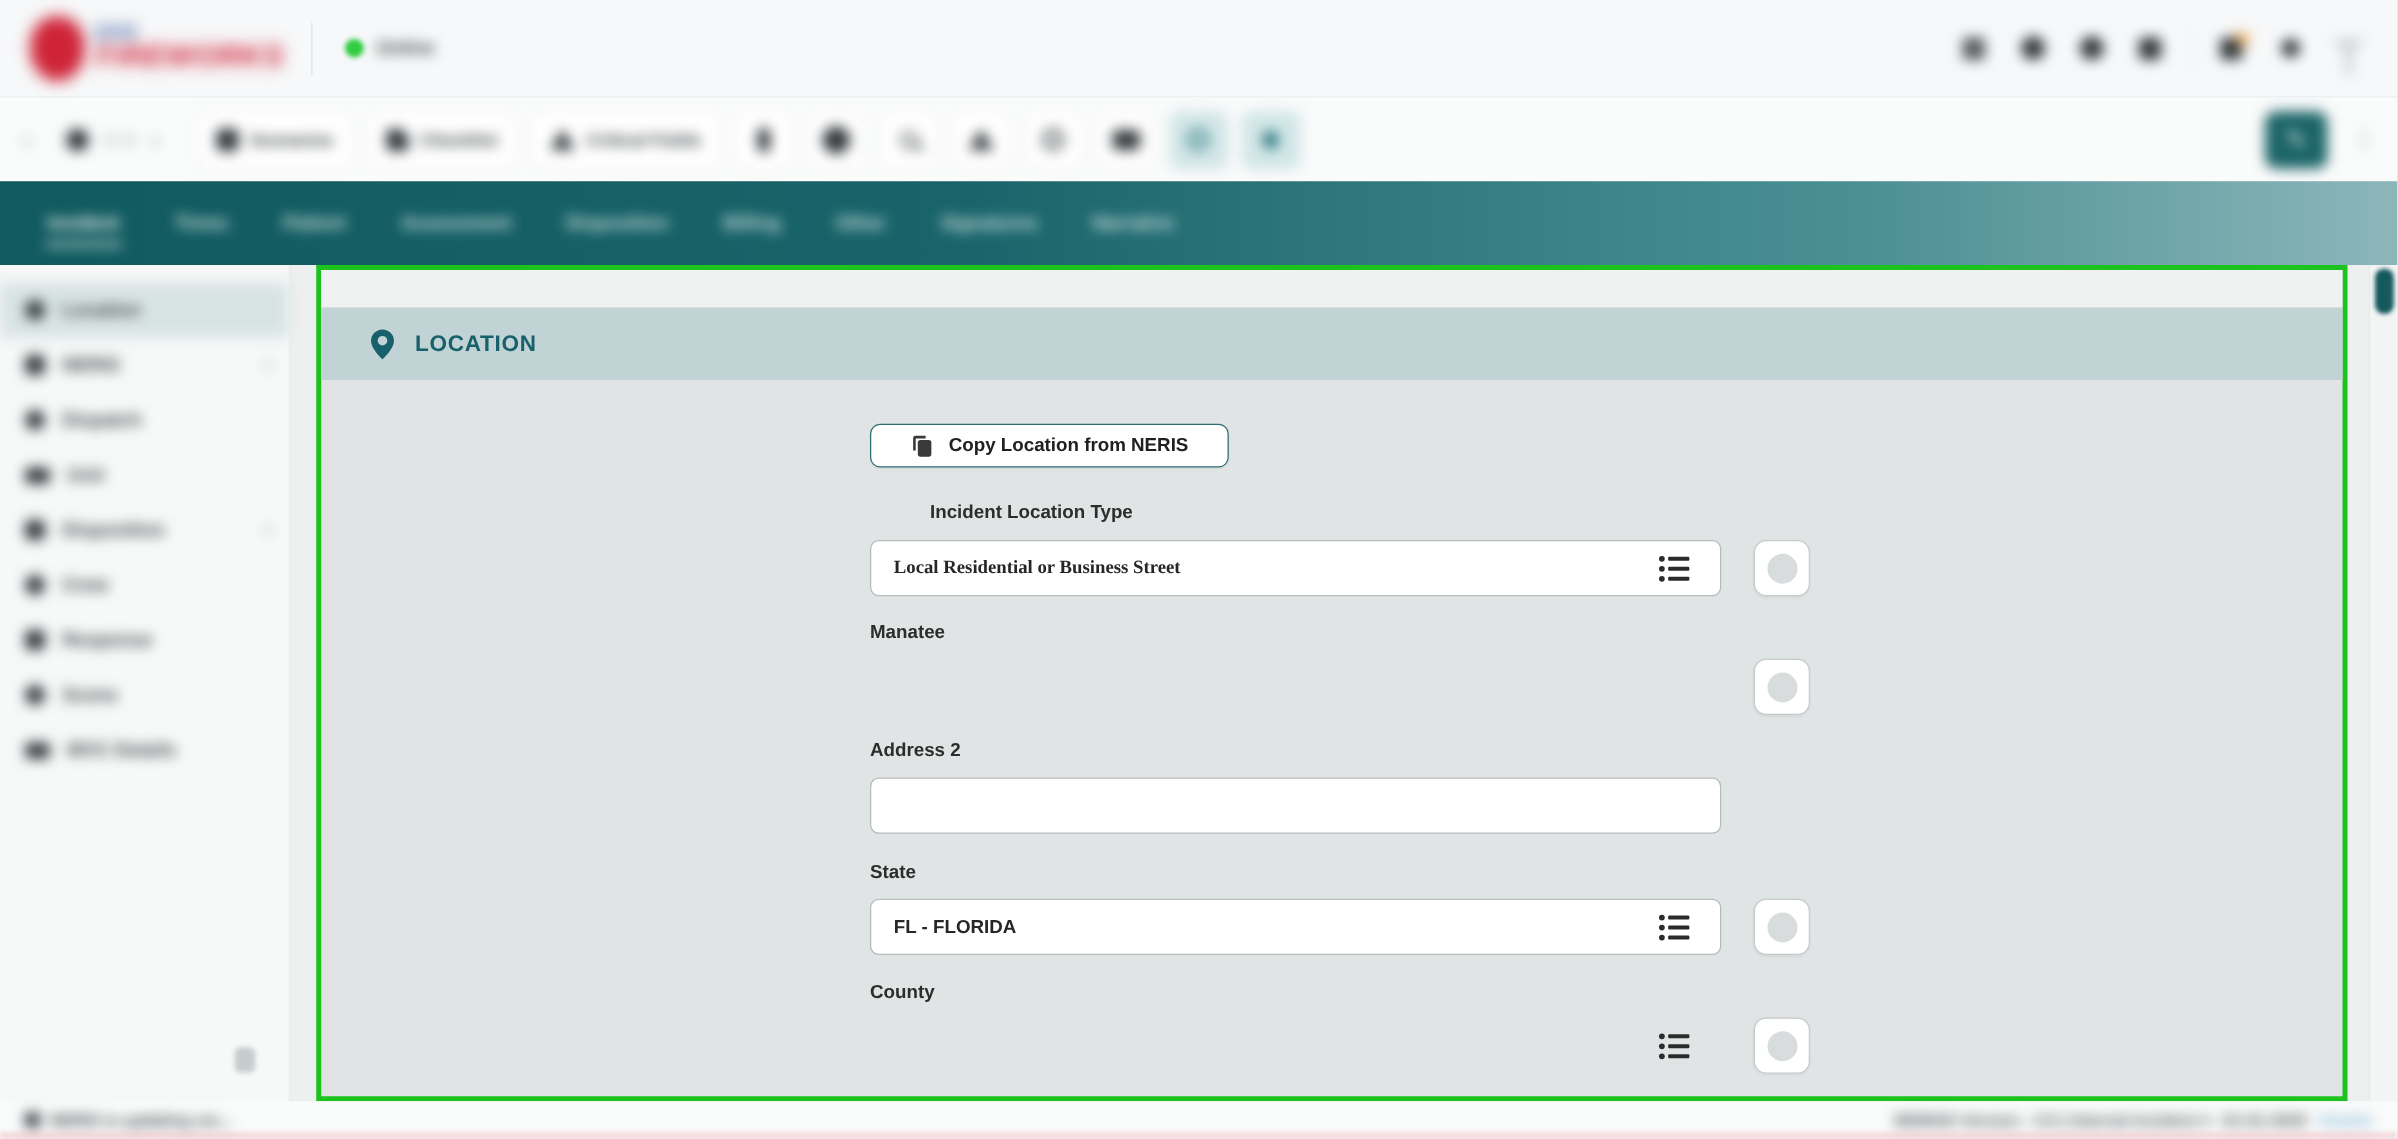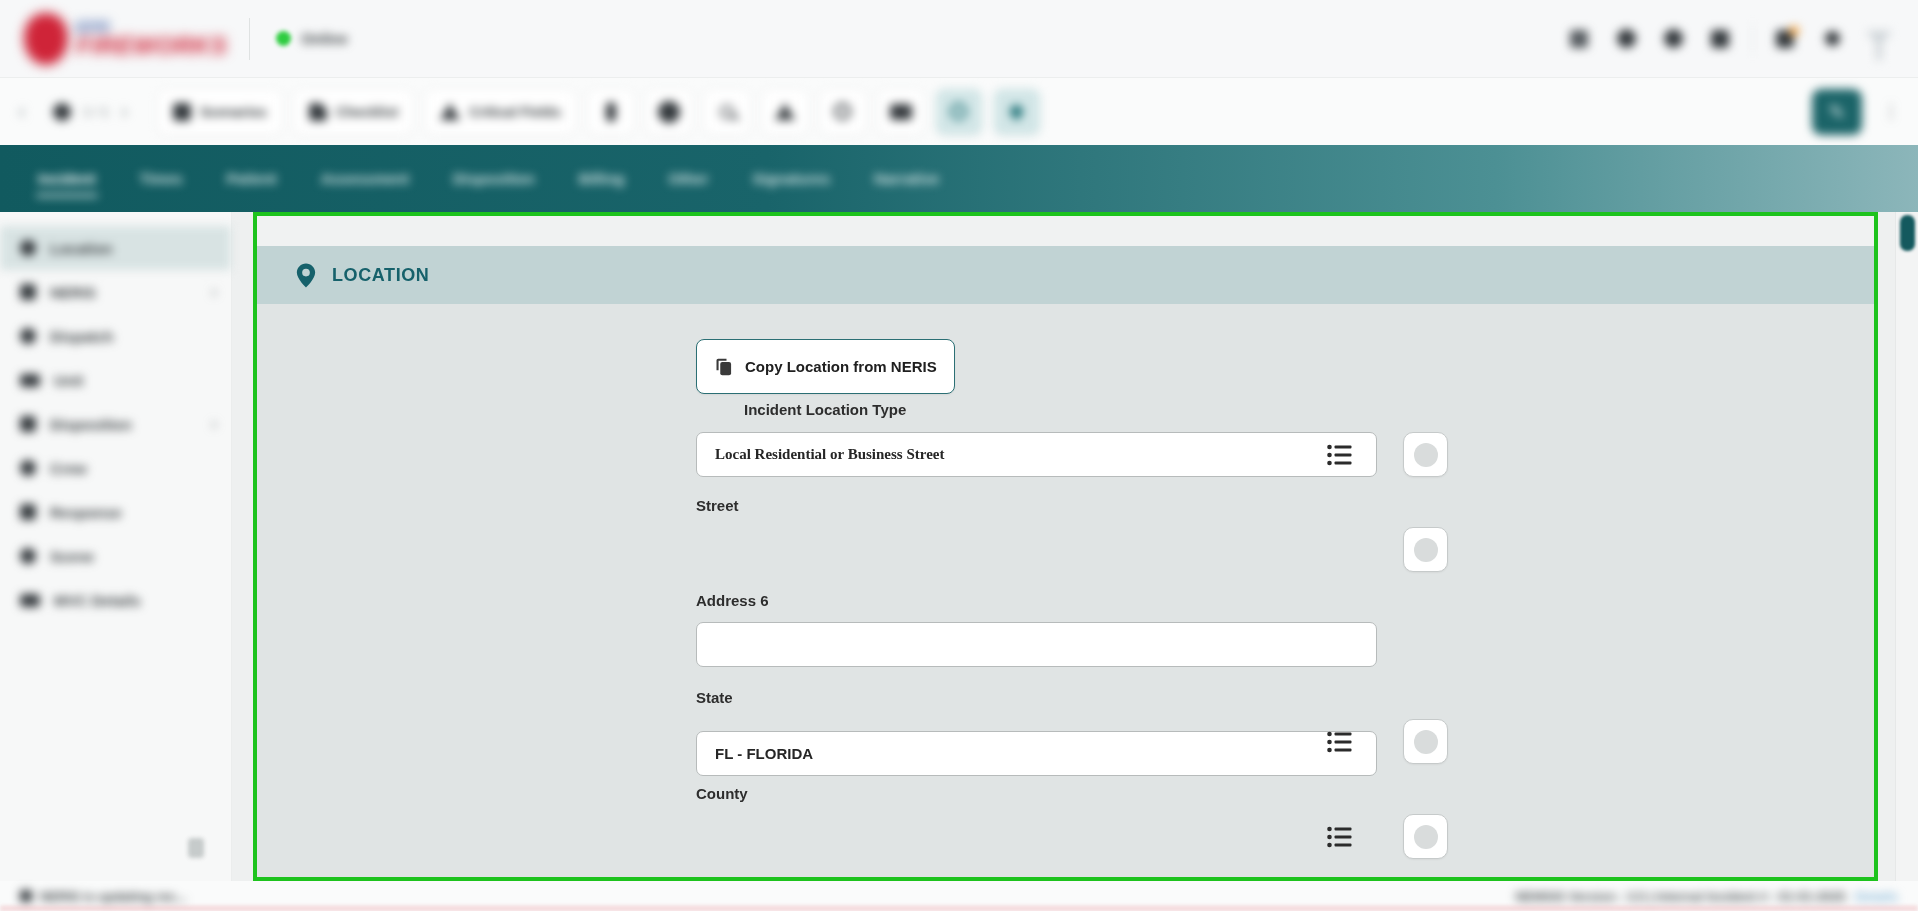--- a/index.html
+++ b/index.html
@@ -75,21 +75,21 @@
   .vscroll { position:absolute; right:0; top:0; width:23px; height:669px; background:#f3f4f4; border-left:1px solid #e6e8e8; }
   .vthumb { width:15px; height:36px; margin:3px auto 0; background:#14595e; border-radius:7px; filter:blur(1.5px); }
 
   
   .panel { position:absolute; left:253px; top:0; width:1625px; height:669px; border:4px solid #1dc31d; background:#e0e4e4; display:flex; flex-direction:column;justify-content:center; }
   .panel-topstrip { height:30px; background:#f0f2f2; flex:none; }
   .panel-header { height:58px; background:#c1d3d4; flex:none; display:flex; align-items:center; padding-left:38px; gap:15px; }
   .panel-title { font-size:18px; font-weight:700; color:#16616b; letter-spacing:.6px; }
   .form { position:relative; flex:1; }
 
-  .copy-btn { position:absolute; left:439px; top:35px; height:55px; display:flex; align-items:center; gap:11px; padding:0 17px; background:#ffffff; border:1.5px solid #2b6f74; border-radius:8px; box-shadow:0 1px 2px rgba(0,0,0,.05); cursor:pointer; }
+  .copy-btn { position:absolute; left:439px; top:35px; height:35px; display:flex; align-items:center; gap:11px; padding:0 31px; background:#ffffff; border:1.5px solid #2b6f74; border-radius:8px; box-shadow:0 1px 2px rgba(0,0,0,.05); cursor:pointer; }
   .copy-btn span { font-size:15px; font-weight:700; color:#202020; }
 
   .f-label { position:absolute; left:439px; font-size:15px; font-weight:600; color:#2d2d2d; }
   .f-input { position:absolute; left:439px; width:681px; height:45px; background:#ffffff; border:1px solid #b7bbbb; border-radius:7px; font-family:"Liberation Sans", sans-serif; font-size:15px; font-weight:700; color:#262626; padding:0 52px 0 18px; outline:none; }
   .f-input.plain { padding-right:18px; }
   .list-ic { position:absolute; left:1069px; width:26px; height:26px; pointer-events:none; }
   .status-btn { position:absolute; left:1146px; width:45px; height:45px; background:#ffffff; border:1px solid #c6caca; border-radius:10px; display:flex; align-items:center; justify-content:center; box-shadow:0 1px 2px rgba(0,0,0,.05); cursor:pointer; }
   .status-dot { width:24px; height:24px; border-radius:50%; background:#d9dcdc; }
 
   
@@ -285,30 +285,30 @@
             <rect x="8.5" y="3.4" width="17" height="3.2" rx="1" fill="#2b2b2b"></rect>
           <circle cx="3.5" cy="13" r="2.3" fill="#2b2b2b"></circle>
             <rect x="8.5" y="11.4" width="17" height="3.2" rx="1" fill="#2b2b2b"></rect>
           <circle cx="3.5" cy="21" r="2.3" fill="#2b2b2b"></circle>
             <rect x="8.5" y="19.4" width="17" height="3.2" rx="1" fill="#2b2b2b"></rect>
         </svg>
         <div class="status-btn" style="top:128px;">
             <div class="status-dot"></div>
           </div>
 
-        <div class="f-label" style="top:193px;">Street</div>
+        <div class="f-label" style="top:193px;">Manatee</div>
         <div class="status-btn" style="top:223px;">
             <div class="status-dot"></div>
           </div>
 
-        <div class="f-label" style="top:288px;">Address 6</div>
+        <div class="f-label" style="top:288px;">Address 2</div>
         <input class="f-input plain" style="top: 318px;" value="">
 
         <div class="f-label" style="top:385px;">State</div>
-        <input class="f-input" style="top: 427px;" readonly="" value="FL - FLORIDA">
+        <input class="f-input" style="top: 415px;" readonly="" value="FL - FLORIDA">
         <svg class="list-ic" style="top:425px;" viewBox="0 0 26 26">
           <circle cx="3.5" cy="5" r="2.3" fill="#2b2b2b"></circle>
             <rect x="8.5" y="3.4" width="17" height="3.2" rx="1" fill="#2b2b2b"></rect>
           <circle cx="3.5" cy="13" r="2.3" fill="#2b2b2b"></circle>
             <rect x="8.5" y="11.4" width="17" height="3.2" rx="1" fill="#2b2b2b"></rect>
           <circle cx="3.5" cy="21" r="2.3" fill="#2b2b2b"></circle>
             <rect x="8.5" y="19.4" width="17" height="3.2" rx="1" fill="#2b2b2b"></rect>
         </svg>
         <div class="status-btn" style="top:415px;">
             <div class="status-dot"></div>

